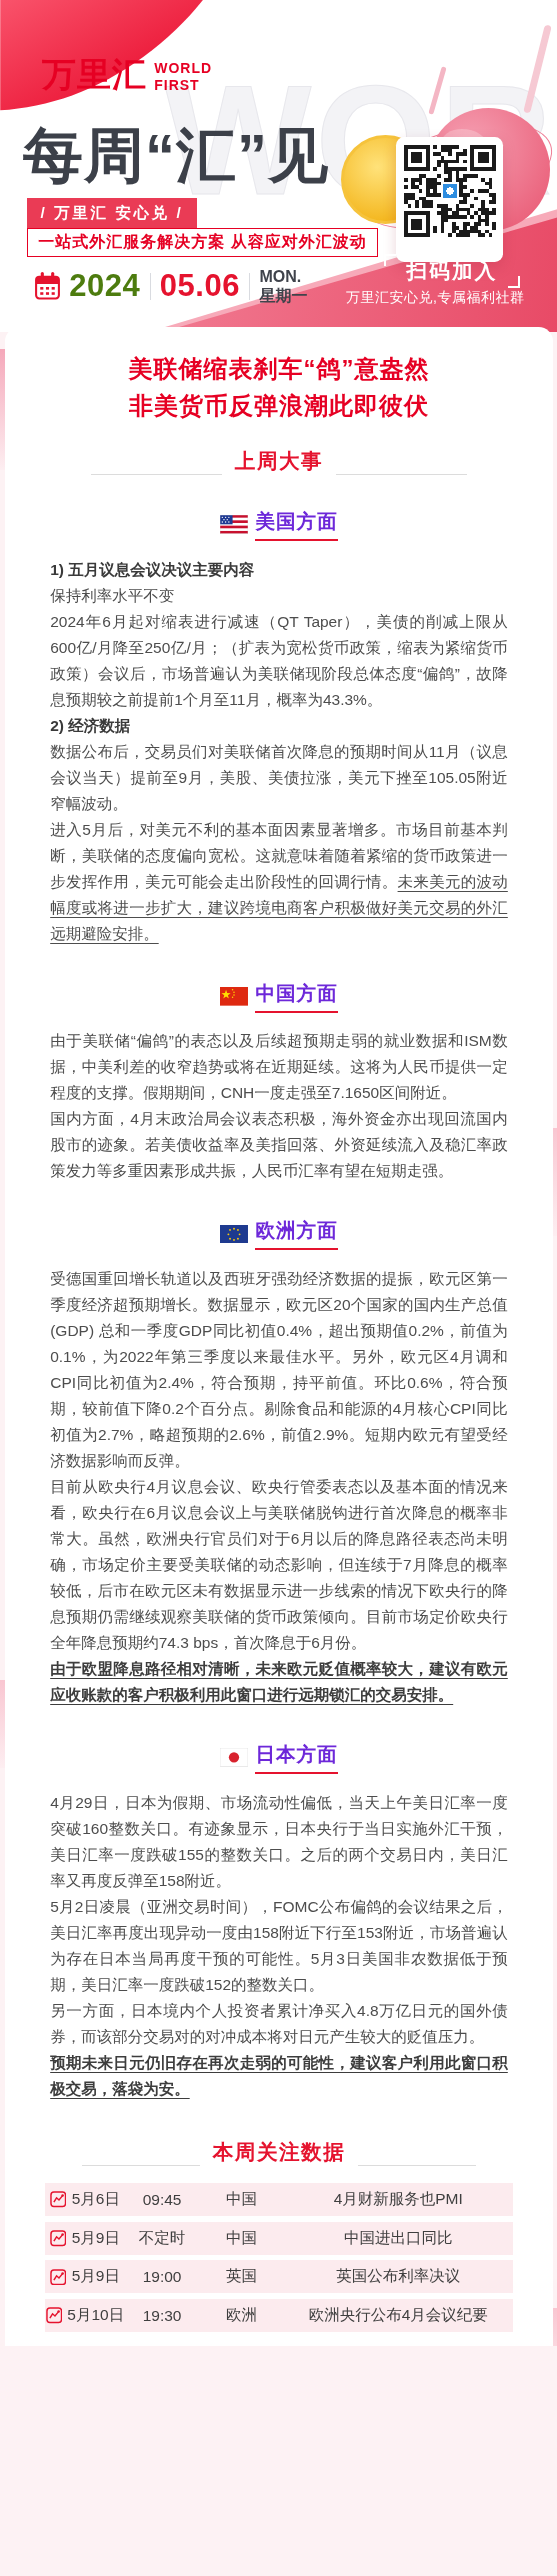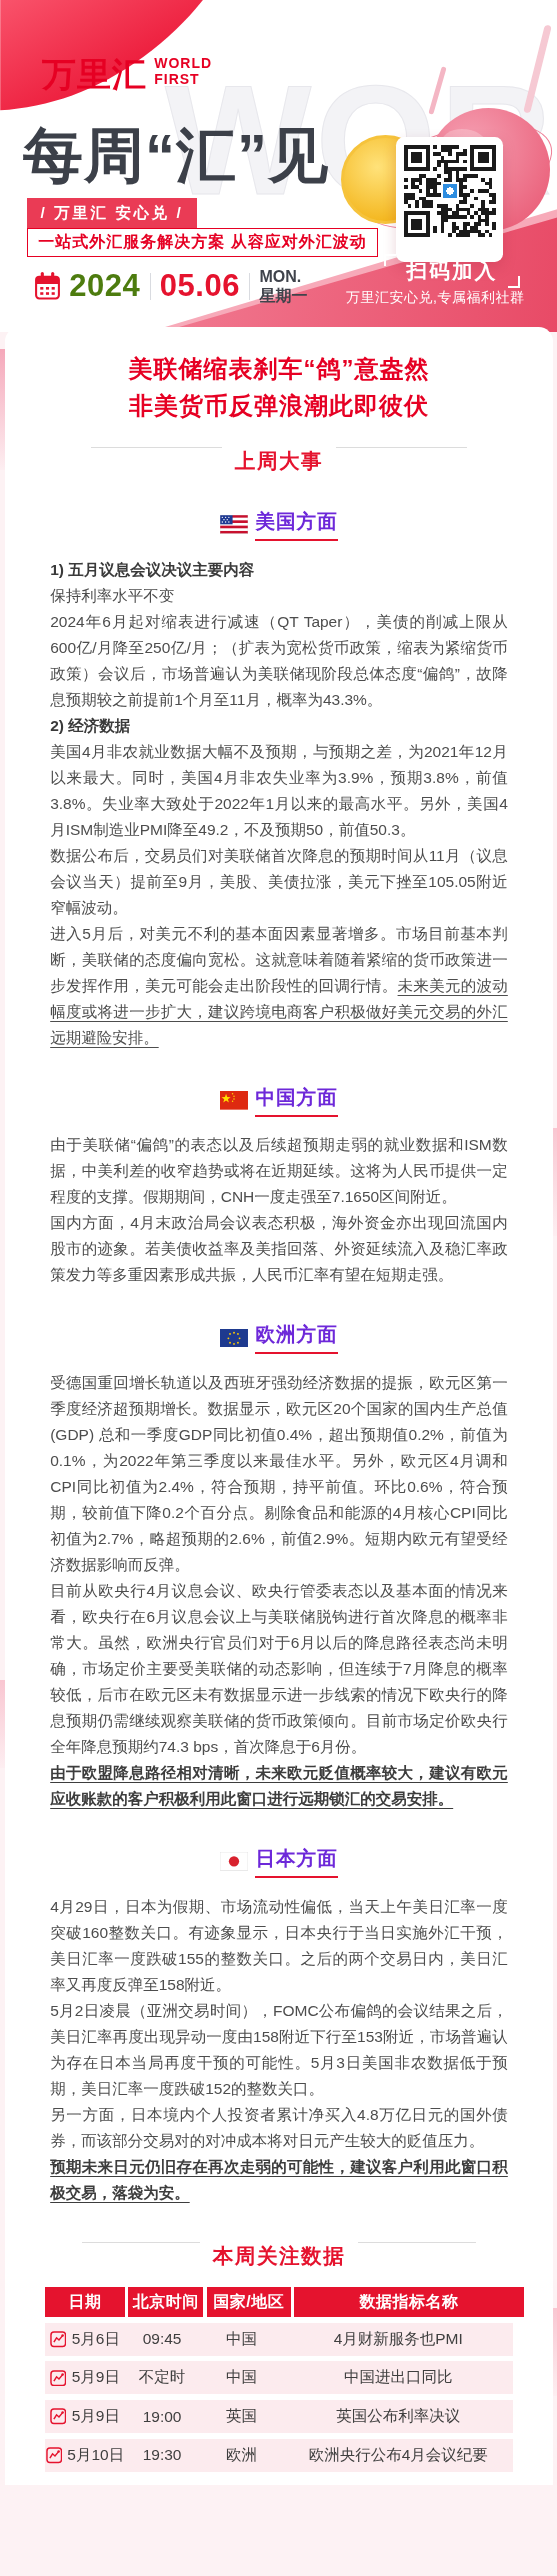--- a/index.html
+++ b/index.html
@@ -5,21 +5,21 @@
   * { margin:0; padding:0; box-sizing:border-box; }
   body { width:558px; margin:0 auto; background:#fdf2f4; font-family:"Liberation Sans","DejaVu Sans",sans-serif; }
   .page { position:relative; width:558px; overflow:hidden; }
 
   
   header { position:relative; height:332px; background:#fff; overflow:hidden; }
   .watermark { position:absolute; left:165px; top:52px; font-size:155px; font-weight:900; letter-spacing:4.1px;
                color:#f3f3f6; -webkit-text-stroke:1px #e7e7ec; z-index:0; white-space:nowrap; }
   .corner-blob { position:absolute; left:0; top:0; z-index:1; }
   .deco-streak { position:absolute; border-radius:6.2px; z-index:0; }
-  .logo { position:absolute; left:42px; top:52px; display:flex; align-items:flex-start; z-index:3; }
+  .logo { position:absolute; left:42px; top:52px; display:flex; align-items:center; z-index:3; }
   .logo-cn { font-size:34px; font-weight:900; color:#e60023; letter-spacing:1px; }
   .logo-en { display:flex; flex-direction:column; margin-left:7.2px; margin-top:3.1px; font-size:14px; font-weight:800; color:#e60023; line-height:1.15; letter-spacing:1px; }
   .main-title { position:absolute; left:23px; top:116px; font-size:60px; font-weight:900; color:#3c4049; letter-spacing:1px; z-index:3; }
   .badge { position:absolute; left:27px; top:198px; background:#ea3b55; color:#fff; font-size:15.5px; font-weight:800;
            padding:4.6px 13.4px; letter-spacing:2.6px; z-index:3; }
   .slogan-box { position:absolute; left:27px; top:228px; border:1.5px solid #e60023; color:#e60023; font-size:16px;
                 font-weight:800; padding:3.1px 10.3px; letter-spacing:1px; z-index:3; background:#fff; }
   .pink-band { position:absolute; left:0; top:215px; width:100%; height:117px; z-index:2;
                background:linear-gradient(100deg,#f58ea3,#e84a66); clip-path:polygon(29% 100%,100% 2%,100% 100%,0 100%); }
   .pink-band-light { position:absolute; left:0; top:209px; width:100%; height:124px; z-index:1;
@@ -43,21 +43,21 @@
   .scan-sub { position:absolute; left:346px; top:289px; width:206px; color:#fff; font-size:14px; z-index:5; letter-spacing:0.5px; }
   .date-row { position:absolute; left:35px; top:267px; display:flex; align-items:center; gap:9.3px; z-index:3; }
   .date-year { font-size:31px; font-weight:800; color:#4d7c0f; letter-spacing:0.5px; }
   .date-day { font-size:31px; font-weight:800; color:#e5132e; letter-spacing:0.5px; }
   .vline { width:1px; height:27px; background:#d9dbe0; }
   .date-week { display:flex; flex-direction:column; color:#3f434b; font-weight:800; font-size:16px; line-height:1.2; }
 
   
   .card { position:relative; z-index:6; margin:-5.2px 5.2px 0; background:#fff; border-radius:14.4px 14.4px 0 0; padding-bottom:13.4px; }
   .article-title { padding-top:23px; text-align:center; font-size:24px; font-weight:900; color:#e60023; line-height:1.55; letter-spacing:1px; }
-  .divider { margin-top:23px; display:flex; align-items:flex-start; justify-content:center; gap:12.4px; }
+  .divider { margin-top:23px; display:flex; align-items:flex-end; justify-content:center; gap:12.4px; }
   .divider .dline { width:131px; height:1px; background:#dcdcdc; }
   .divider .dtext { font-size:20.6px; font-weight:900; color:#e5132e; letter-spacing:1.5px; }
   .section { margin-top:33px; }
   .section-head { display:flex; align-items:center; justify-content:center; }
   .section-head .flag { width:28px; height:18.5px; margin-right:7.2px; }
   .section-head .stitle { font-size:19.6px; font-weight:900; color:#6d28d9; border-bottom:2.1px solid #e5132e; padding-bottom:4.1px; letter-spacing:1px; }
   .blocks { margin-top:15.5px; padding:0 45px; font-size:15.5px; line-height:26px; color:#4d4d4d; text-align:justify; }
   .blocks .bh { font-weight:800; color:#3a3a3a; }
   .blocks .bu, .blocks u { text-decoration:underline; text-underline-offset:4.1px; text-decoration-thickness:1px; }
   .blocks .bpu { font-weight:800; color:#3d3d3d; text-decoration:underline; text-underline-offset:4.1px; text-decoration-thickness:1.3px; }
@@ -399,21 +399,20 @@
                 </g>
                 <rect width="60" height="40" fill="none" stroke="#d9d9d9"></rect>
               </svg></span>
             <span class="stitle">美国方面</span>
           </div>
           <div class="blocks">
             <p class="bh">1) 五月议息会议决议主要内容</p>
             <p>保持利率水平不变</p>
             <p>2024年6月起对缩表进行减速（QT Taper），美债的削减上限从600亿/月降至250亿/月；（扩表为宽松货币政策，缩表为紧缩货币政策）会议后，市场普遍认为美联储现阶段总体态度“偏鸽”，故降息预期较之前提前1个月至11月，概率为43.3%。</p>
             <p class="bh">2) 经济数据</p>
-            <p>美国4月非农就业数据大幅不及预期，与预期之差，为2021年12月以来最大。同时，美国4月非农失业率为3.9%，预期3.8%，前值3.8%。失业率大致处于2022年1月以来的最高水平。另外，美国4月ISM制造业PMI降至49.2，不及预期50，前值50.3。</p>
             <p>数据公布后，交易员们对美联储首次降息的预期时间从11月（议息会议当天）提前至9月，美股、美债拉涨，美元下挫至105.05附近窄幅波动。</p>
             <p>进入5月后，对美元不利的基本面因素显著增多。市场目前基本判断，美联储的态度偏向宽松。这就意味着随着紧缩的货币政策进一步发挥作用，美元可能会走出阶段性的回调行情。<u>未来美元的波动幅度或将进一步扩大，建议跨境电商客户积极做好美元交易的外汇远期避险安排。</u></p>
           </div>
         </section>
         <section class="section">
           <div class="section-head">
             <span class="flag"><svg viewBox="0 0 60 40">
                 <rect width="60" height="40" fill="#de2910"></rect>
                 <path d="M13 6 L15.4 13 L22.8 13.2 L16.9 17.6 L19 24.6 L13 20.4 L7 24.6 L9.1 17.6 L3.2 13.2 L10.6 13 Z" fill="#ffde00"></path>
                 <g fill="#ffde00">
@@ -470,26 +469,20 @@
         </section>
       </div>
 
     <div class="divider" style="margin-top:36px;">
       <span class="dline" style="width:118px"></span>
       <span class="dtext">本周关注数据</span>
       <span class="dline" style="width:118px"></span>
     </div>
 
     <div class="data-table" id="data-table">
-        <div class="t-head">
-          <div>日期</div>
-          <div>北京时间</div>
-          <div>国家/地区</div>
-          <div>数据指标名称</div>
-        </div>
         <div class="t-row">
           <div class="c-date">
             <svg width="16.5" height="16.5" viewBox="0 0 34 34">
               <rect x="2" y="2" width="30" height="30" rx="6" fill="none" stroke="#e5132e" stroke-width="3"></rect>
               <polyline points="8,23 13.5,14 18.5,18.5 26,9.5" fill="none" stroke="#e5132e" stroke-width="3"></polyline>
               <circle cx="26" cy="9.5" r="2.6" fill="#e5132e"></circle>
             </svg>
             <span>5月6日</span>
           </div>
           <div>09:45</div>

